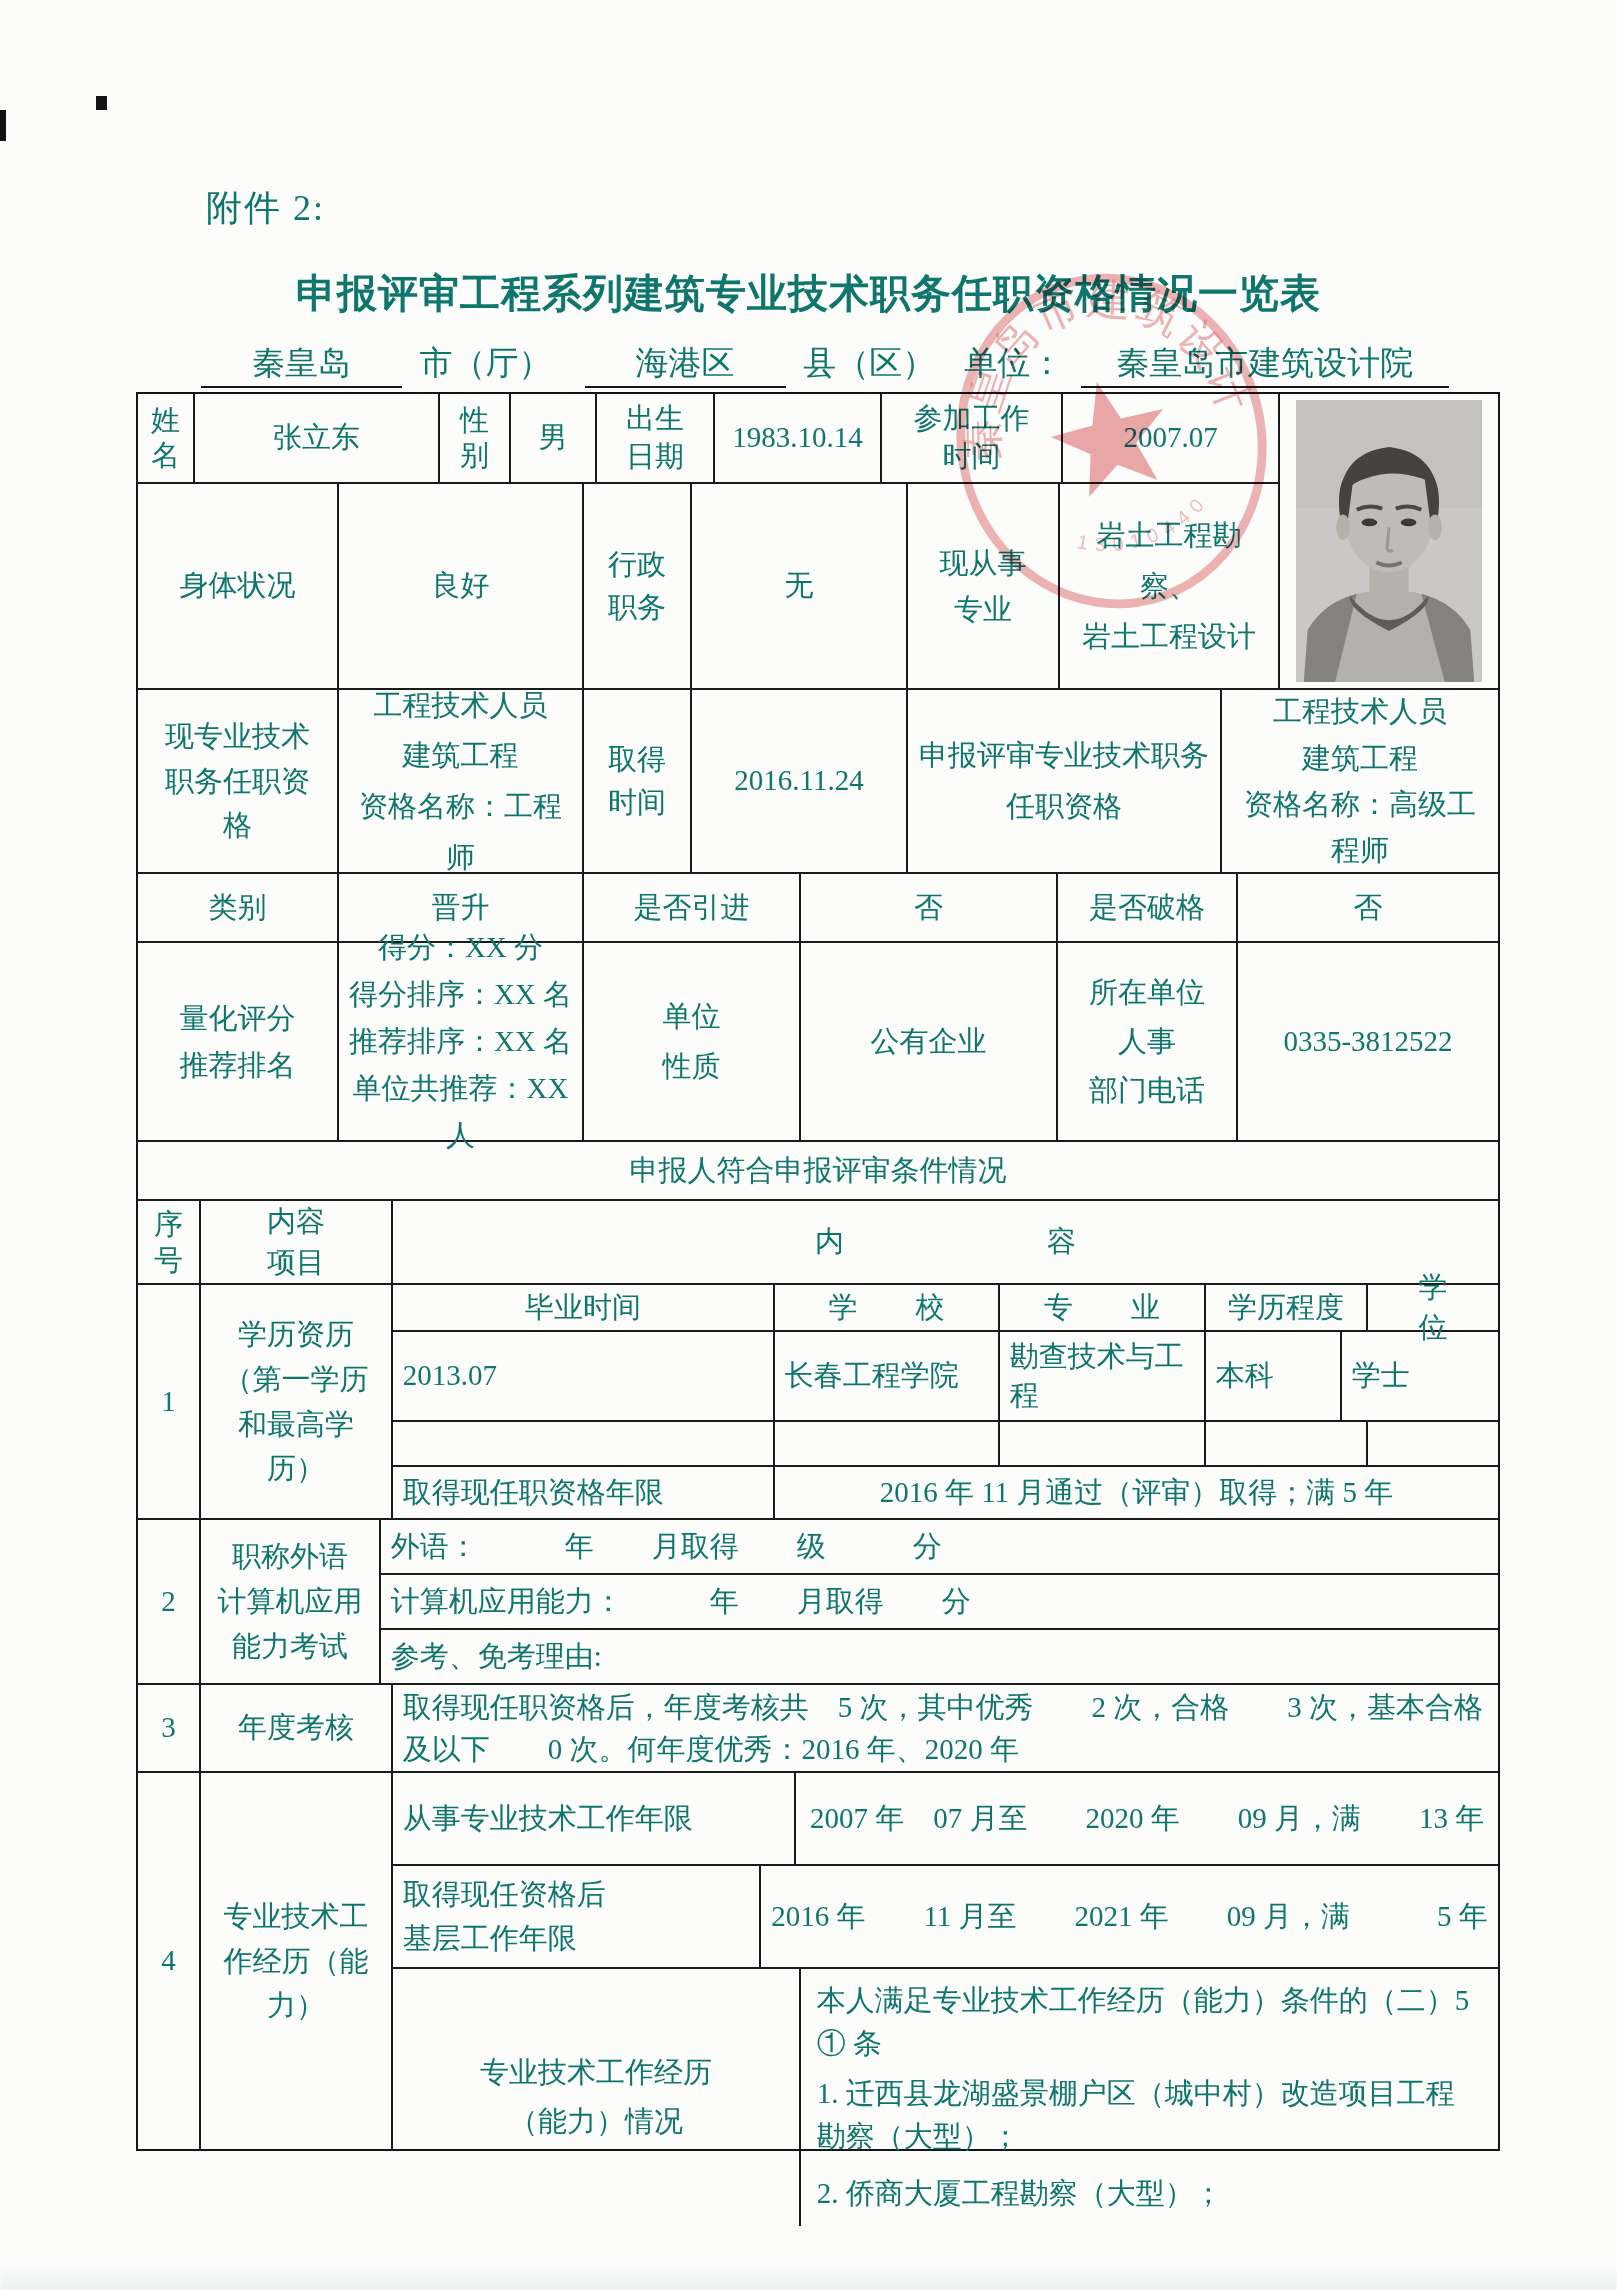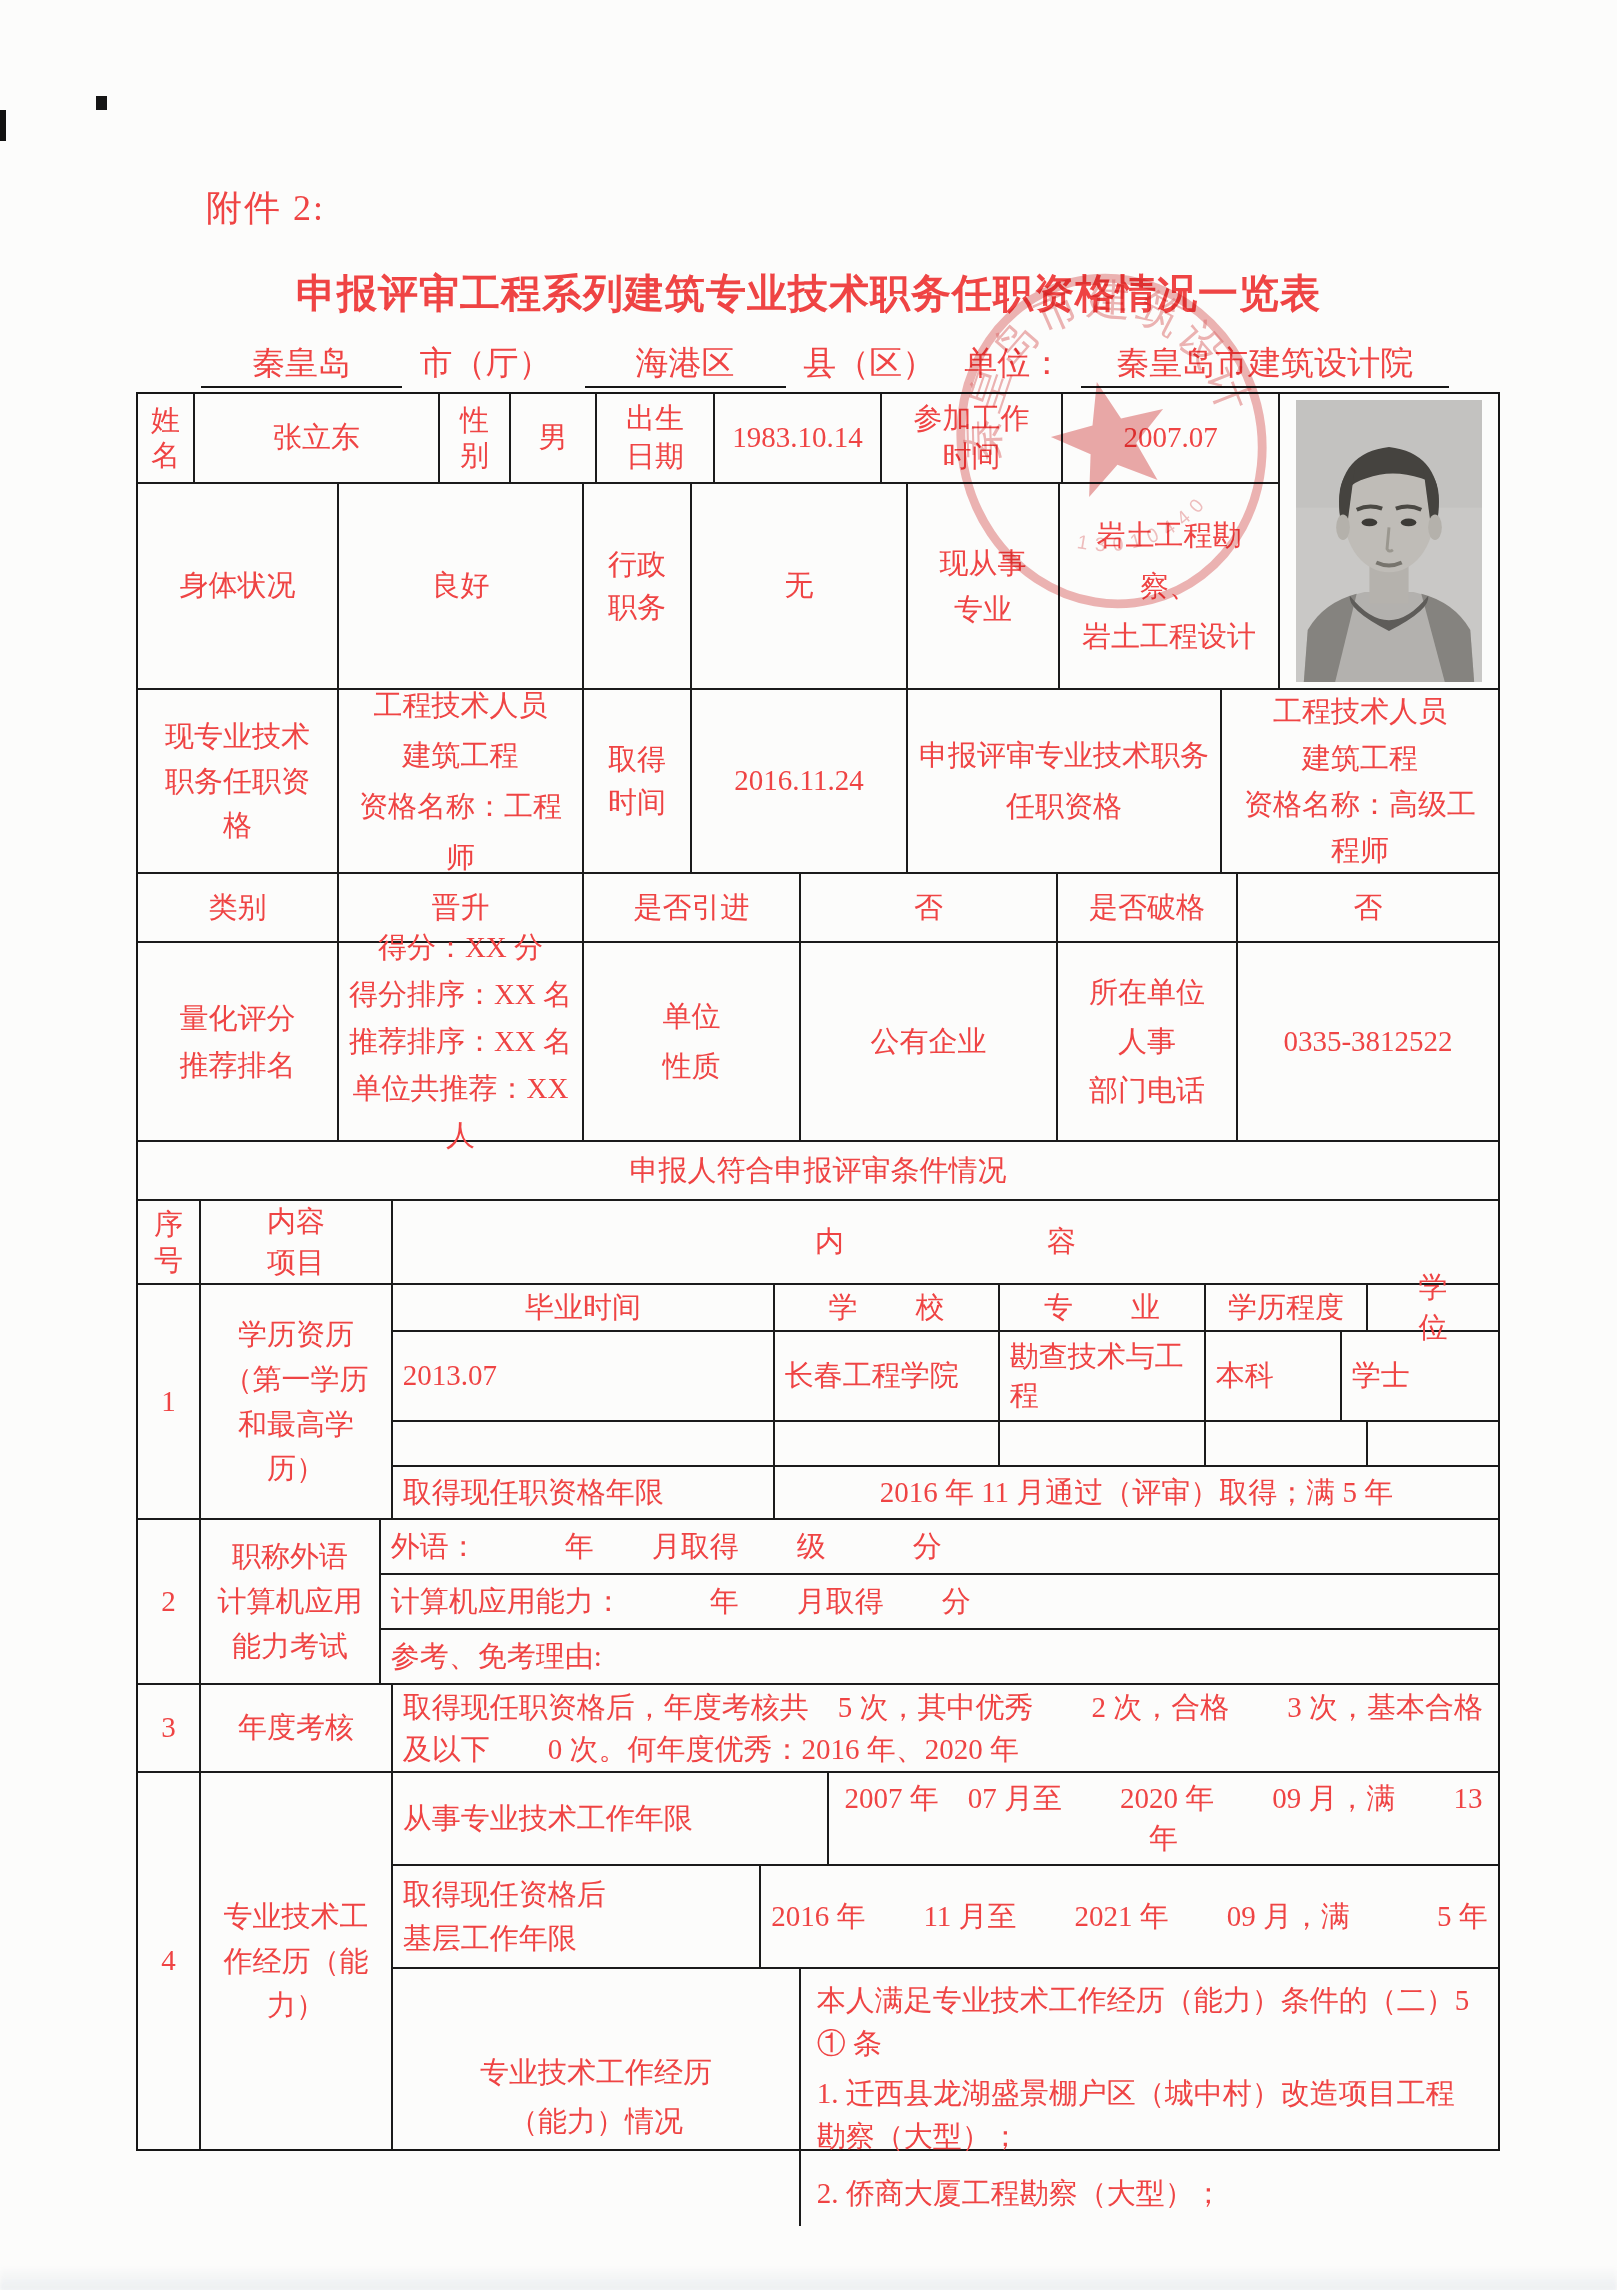--- a/index.html
+++ b/index.html
@@ -1,18 +1,18 @@
 <!DOCTYPE html>
 <html><head>
 <meta charset="utf-8">
 <style>
   html,body{margin:0;padding:0;background:#e8e8ea;}
   .page{
     position:relative;width:1617px;height:2291px;margin:0 auto;
-    background:#fcfcfb;overflow:hidden;color:#ef4444;
+    background:#fcfcfb;overflow:hidden;color:#0f766e;
     font-family:"Liberation Serif","DejaVu Serif",serif;
     font-size:29px;line-height:1.35;
   }
   
   .mark-edge{position:absolute;left:0;top:110px;width:5.9px;height:31px;background:#111;}
   .mark-dot{position:absolute;left:96px;top:96px;width:10.8px;height:13.7px;background:#151515;}
   .ghost-strip{position:absolute;left:0;bottom:0;width:100%;height:25.5px;
     background:linear-gradient(180deg,rgba(210,216,224,0) 0%,rgba(205,212,222,.35) 100%);
     filter:blur(2px);}
   .attachment{position:absolute;left:206px;top:184px;font-size:36px;letter-spacing:2px;}
@@ -240,21 +240,21 @@
       <div class="c al" style="flex:1;line-height:1.45;align-items:center">取得现任职资格后，年度考核共　5 次，其中优秀　　2 次，合格　　3 次，基本合格及以下　　0 次。何年度优秀：2016 年、2020 年</div>
     </div>
 
     <div class="r" style="height:376px">
       <div class="c" style="width:63px">4</div>
       <div class="c pl" style="width:192px;line-height:1.55">专业技术工
 作经历（能
 力）</div>
       <div class="sub">
         <div class="sr" style="height:93px">
-          <div class="c al" style="width:436px">从事专业技术工作年限</div>
+          <div class="c al" style="width:403px">从事专业技术工作年限</div>
           <div class="c" style="flex:1">2007 年　07 月至　　2020 年　　09 月，满　　13 年</div>
         </div>
         <div class="sr" style="height:103px">
           <div class="c al pl" style="width:368px;line-height:1.5">取得现任资格后
 基层工作年限</div>
           <div class="c" style="flex:1">2016 年　　11 月至　　2021 年　　09 月，满　　　5 年</div>
         </div>
         <div class="sr" style="flex:1">
           <div class="c pl" style="width:408px;line-height:1.7">专业技术工作经历
 （能力）情况</div>

